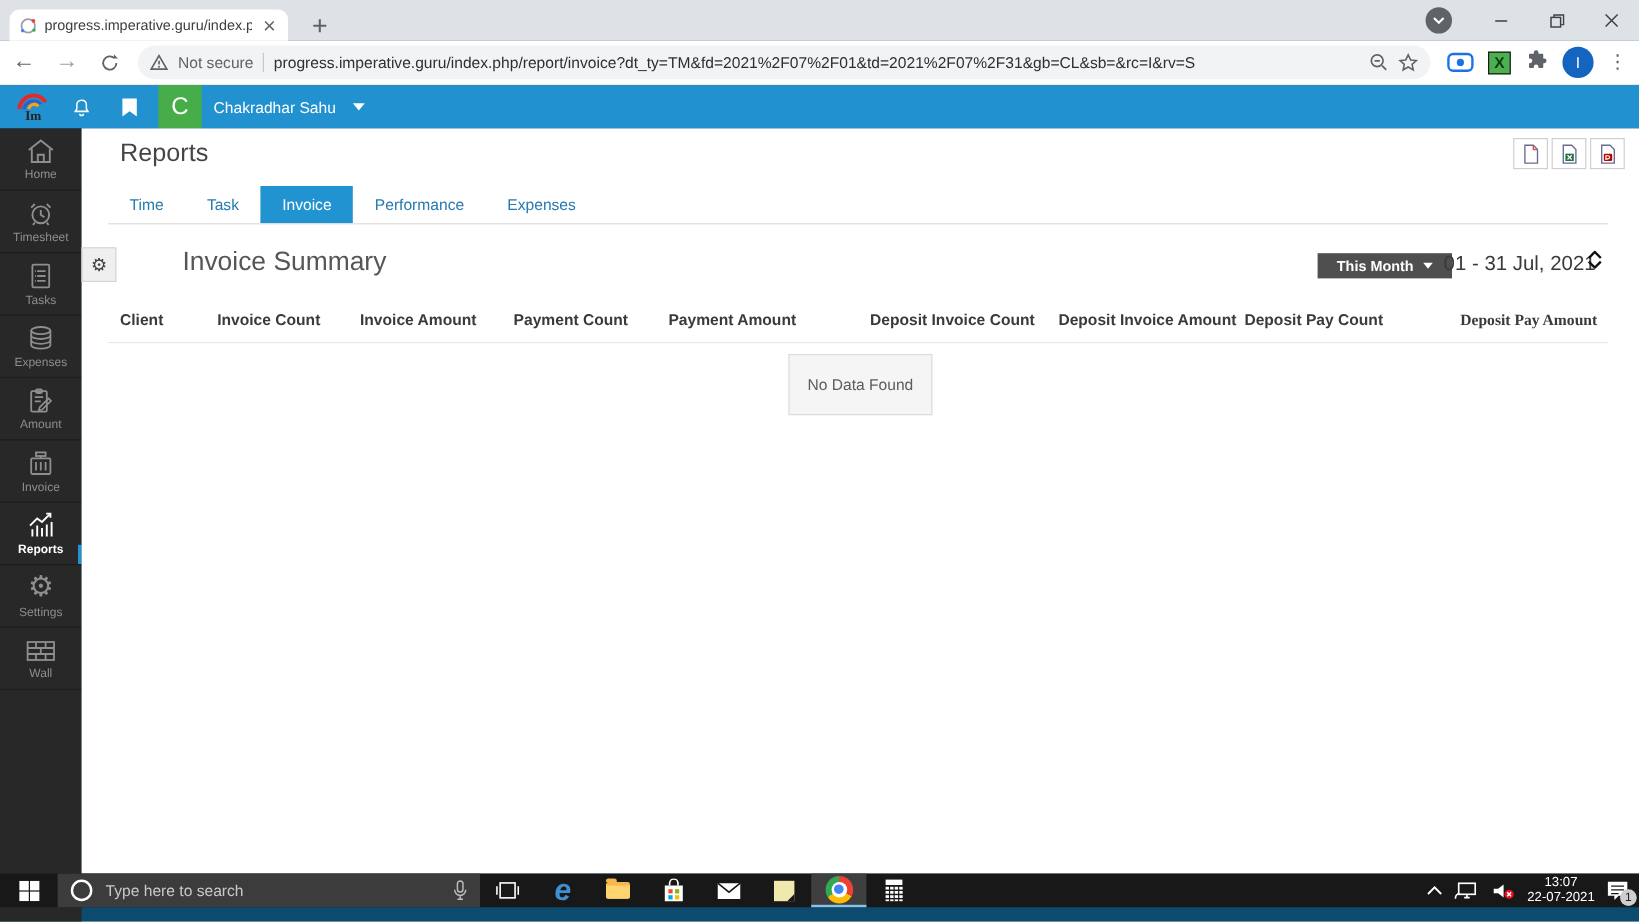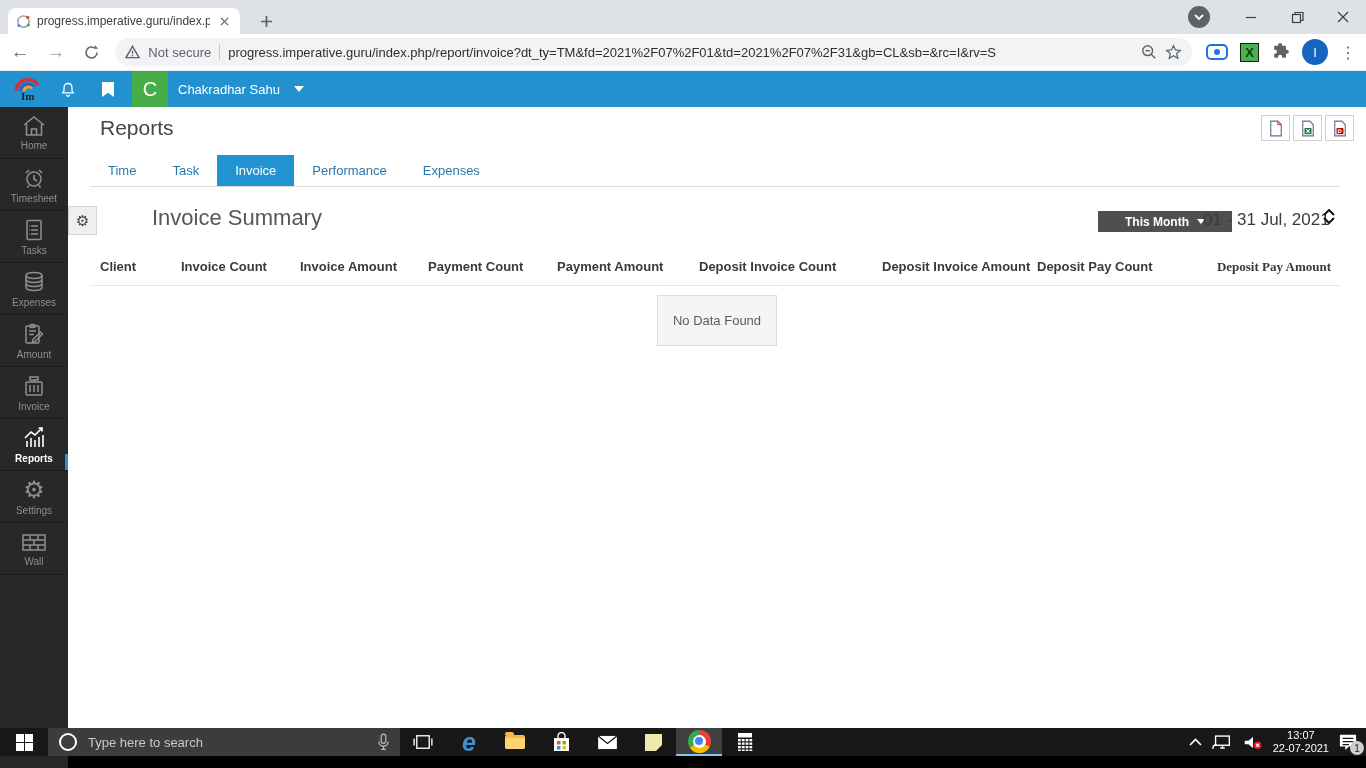--- a/index.html
+++ b/index.html
@@ -1,18 +1,18 @@
 <!DOCTYPE html>
 <html><head>
 <meta charset="utf-8">
 <style>
   * { margin:0; padding:0; box-sizing:border-box; }
   html,body { width:1366px; height:768px; }
   body { font-family:"Liberation Sans", sans-serif; }
-  #stage { position:relative; width:1366px; height:768px; overflow:hidden; background:#000000; }
+  #stage { position:relative; width:1366px; height:768px; overflow:hidden; background:#0c4a6e; }
 
   
   .tabstrip { position:absolute; left:0; top:0; width:1366px; height:34px; background:#dee1e6; }
   .tab { position:absolute; left:8px; top:8px; width:232px; height:26px; background:#fff;
          border-radius:8px 8px 0 0; display:flex; align-items:center; padding:0 8px; gap:6px; }
   .tab-title { font-size:12px; color:#3c4043; white-space:nowrap; overflow:hidden; flex:1; }
   .tab-close { width:16px; height:16px; display:flex; align-items:center; justify-content:center; color:#5f6368; flex:0 0 auto; }
   .newtab-btn { position:absolute; left:252px; top:7px; width:28px; height:28px; display:flex; align-items:center; justify-content:center; color:#5f6368; }
   .winctl { position:absolute; right:0; top:0; height:34px; display:flex; align-items:center; }
   .tabsearch { width:22px; height:22px; border-radius:50%; background:#5f6368; display:flex; align-items:center; justify-content:center; color:#fff; margin-right:18px; }
@@ -56,21 +56,21 @@
   .content { position:absolute; left:68px; top:107px; width:1298px; height:621px; background:#fff; }
   .page-title { position:absolute; left:32px; top:9px; font-size:21px; color:#454545; }
   .export-group { position:absolute; right:12px; top:8px; display:flex; gap:3px; }
   .export-btn { width:29px; height:26px; background:#fff; border:1px solid #cfcfcf; display:flex; align-items:center; justify-content:center; }
   .tabsrow { position:absolute; left:22px; top:48px; display:flex; }
   .rtab { height:31px; line-height:31px; padding:0 18px; font-size:13px; color:#2779ae; }
   .rtab.active { background:#2193d1; color:#fff; }
   .tabs-underline { position:absolute; left:22px; top:79px; width:1250px; border-bottom:1px solid #ddd; }
   .gearbox { position:absolute; left:0; top:99px; width:29px; height:29px; background:#efefef; border:1px solid #d6d6d6; display:flex; align-items:center; justify-content:center; color:#444; font-size:15px; }
   .section-title { position:absolute; left:40px; top:98px; font-size:22px; color:#565656;margin-left:44px; }
-  .period-btn { position:absolute; left:1030px; top:104px; height:21px; background:#4f4f4f; color:#fff; font-size:12px; font-weight:bold; display:flex; align-items:center; gap:8px; padding:0 27px; }
+  .period-btn { position:absolute; left:1030px; top:104px; height:21px; background:#4f4f4f; color:#fff; font-size:12px; font-weight:bold; display:flex; align-items:center; gap:8px; padding:0 16px; }
   .period-caret { width:0; height:0; border-left:4px solid transparent; border-right:4px solid transparent; border-top:5px solid #fff; }
   .date-range { position:absolute; left:1135px; top:103px; font-size:17px; color:#3a3a3a; }
   .stepper { position:absolute; left:1255px; top:102px; display:flex; flex-direction:column; gap:1px; color:#111; }
   .thead-cell { position:absolute; top:152px; font-size:13px; font-weight:bold; color:#3a3a3a; white-space:nowrap; }
   .thead-underline { position:absolute; left:22px; top:178px; width:1250px; border-bottom:1px solid #e8e8e8; }
   .nodata { position:absolute; left:589px; top:188px; width:120px; height:51px; background:#f5f5f5; border:1px solid #dcdcdc; display:flex; align-items:center; justify-content:center; font-size:13px; color:#5c5c5c; }
 
   
   .taskbar { position:absolute; left:0; top:728px; width:1366px; height:28px; background:#181818; display:flex; align-items:stretch; }
   .startbtn { width:48px; display:flex; align-items:center; justify-content:center; }
@@ -346,21 +346,21 @@
       <svg width="12" height="7" viewBox="0 0 12 7">
           <path d="M1 1l5 5 5-5" fill="none" stroke="#111" stroke-width="2"></path>
         </svg>
     </div>
 
     <div class="thead-cell" style="left:32px;">Client</div>
     <div class="thead-cell" style="left:113px;">Invoice Count</div>
     <div class="thead-cell" style="left:232px;">Invoice Amount</div>
     <div class="thead-cell" style="left:360px;">Payment Count</div>
     <div class="thead-cell" style="left:489px;">Payment Amount</div>
-    <div class="thead-cell" style="left:631px;text-align:center;">Deposit Invoice Count</div>
+    <div class="thead-cell" style="left:657px;text-align:center;">Deposit Invoice Count</div>
     <div class="thead-cell" style="left:814px;">Deposit Invoice Amount</div>
     <div class="thead-cell" style="left:969px;">Deposit Pay Count</div>
     <div class="thead-cell" style="right:35px;font-family:Liberation Serif, serif;">Deposit Pay Amount</div>
     <div class="thead-underline"></div>
 
     <div class="nodata">No Data Found</div>
   </div>
 
   <div class="taskbar">
     <div class="startbtn">

